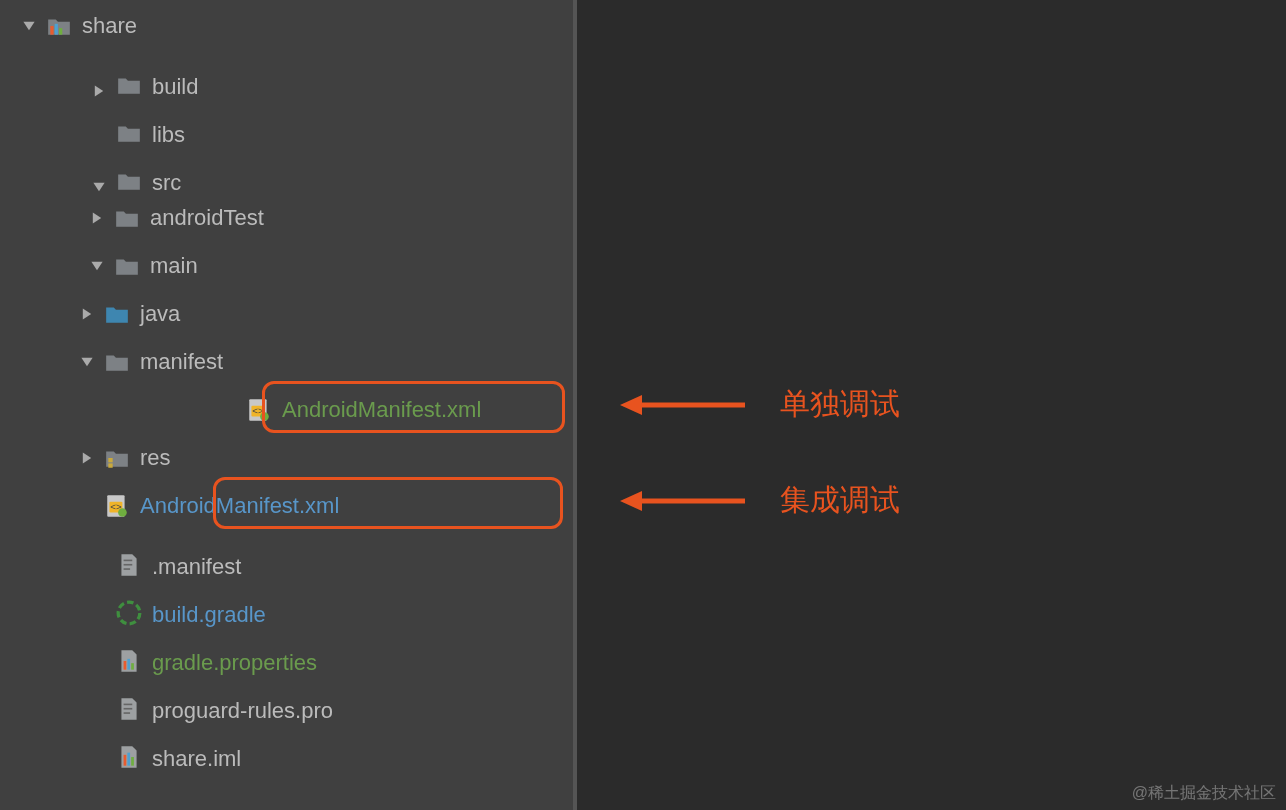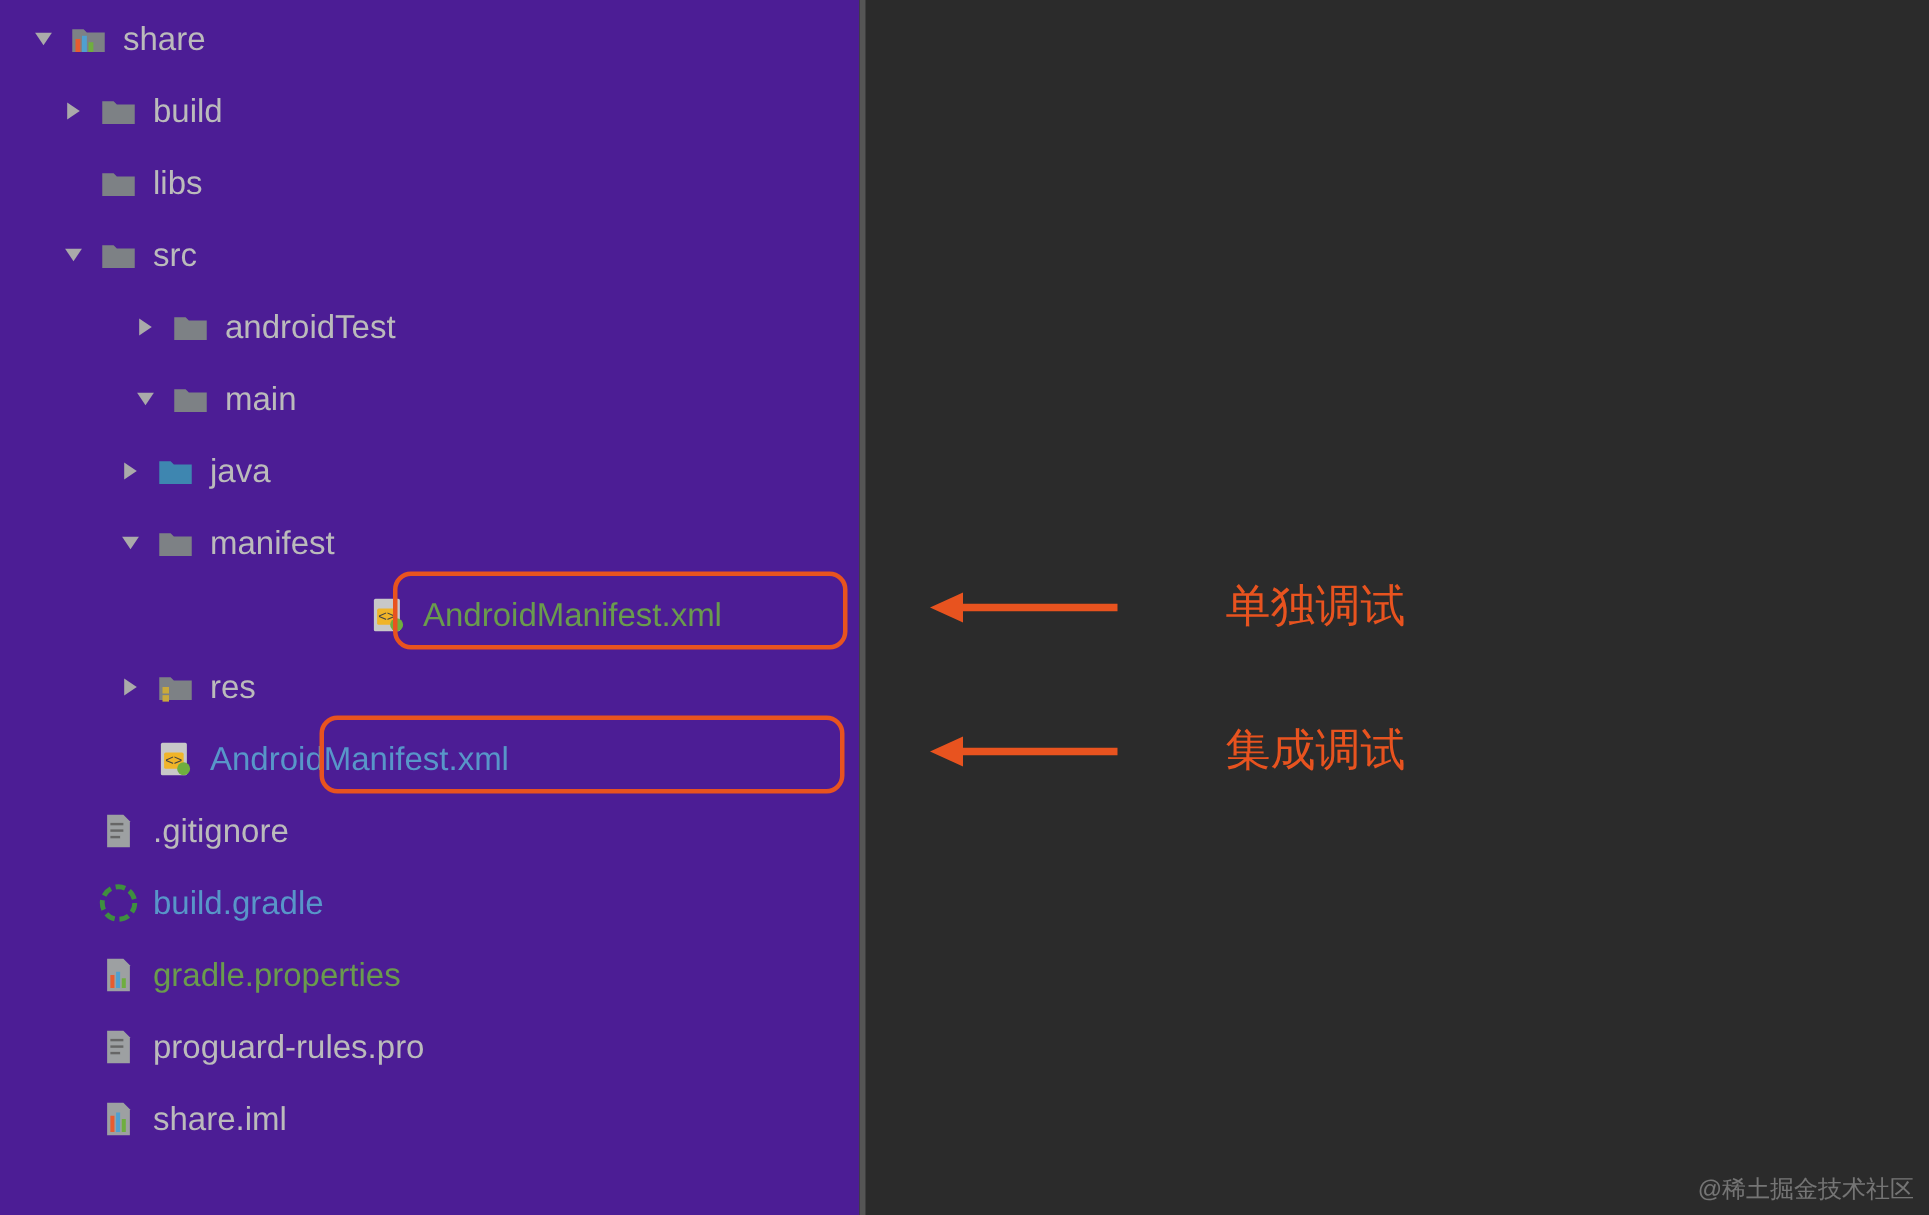--- a/index.html
+++ b/index.html
@@ -10,21 +10,21 @@
     height: 810px;
     overflow: hidden;
     position: relative;
   }
   .panel-left {
     position: absolute;
     left: 0;
     top: 0;
     width: 573px;
     height: 810px;
-    background: #4c1d95;
+    background: #404040;
   }
   .panel-right {
     position: absolute;
     left: 573px;
     top: 0;
     width: 713px;
     height: 810px;
     background: #2b2b2b;
   }
   .divider {
@@ -42,21 +42,21 @@
     line-height: 1;
   }
   .row {
     height: 48px;
     display: flex;
     align-items: center;
     white-space: nowrap;
     position: relative;
   }
   .indent-0 { padding-left: 20px; }
-  .indent-1 { padding-left: 40px; }
+  .indent-1 { padding-left: 90px; align-items: flex-end; }
   .indent-2 { padding-left: 88px; }
   .indent-3 { padding-left: 78px; }
   .indent-4 { padding-left: 220px; }
   .arrow {
     width: 18px;
     display: inline-flex;
     justify-content: center;
     margin-right: 8px;
     color: #aaa;
     font-size: 14px;
@@ -87,21 +87,20 @@
     position: absolute;
     z-index: 55;
     pointer-events: none;
   }
   .annotation {
     position: absolute;
     color: #e8531f;
     font-size: 30px;
     font-weight: 400;
     z-index: 55;
-    margin-left: 37px;
   }
   .watermark {
     position: absolute;
     right: 10px;
     bottom: 6px;
     color: rgba(255,255,255,0.35);
     font-size: 16px;
     z-index: 60;
   }
 </style>
@@ -276,21 +275,21 @@
         <svg viewBox="0 0 10 10"></svg>
       </span>
       <span class="icon">
         <svg viewBox="0 0 24 24">
           <path d="M5 2 L15 2 L19 6 L19 22 L5 22 Z" fill="#9da0a2"></path>
           <rect x="7" y="7" width="8" height="1.5" fill="#666"></rect>
           <rect x="7" y="11" width="8" height="1.5" fill="#666"></rect>
           <rect x="7" y="15" width="6" height="1.5" fill="#666"></rect>
         </svg>
       </span>
-      <span class="label txt-grey">.gitignore</span>
+      <span class="label txt-grey">.manifest</span>
     </div>
 
     <div class="row indent-1">
       <span class="arrow blank">
         <svg viewBox="0 0 10 10"></svg>
       </span>
       <span class="icon">
         <svg viewBox="0 0 24 24">
           <circle cx="12" cy="12" r="10" fill="none" stroke="#3f8f3f" stroke-width="3" stroke-dasharray="6 3"></circle>
         </svg>

